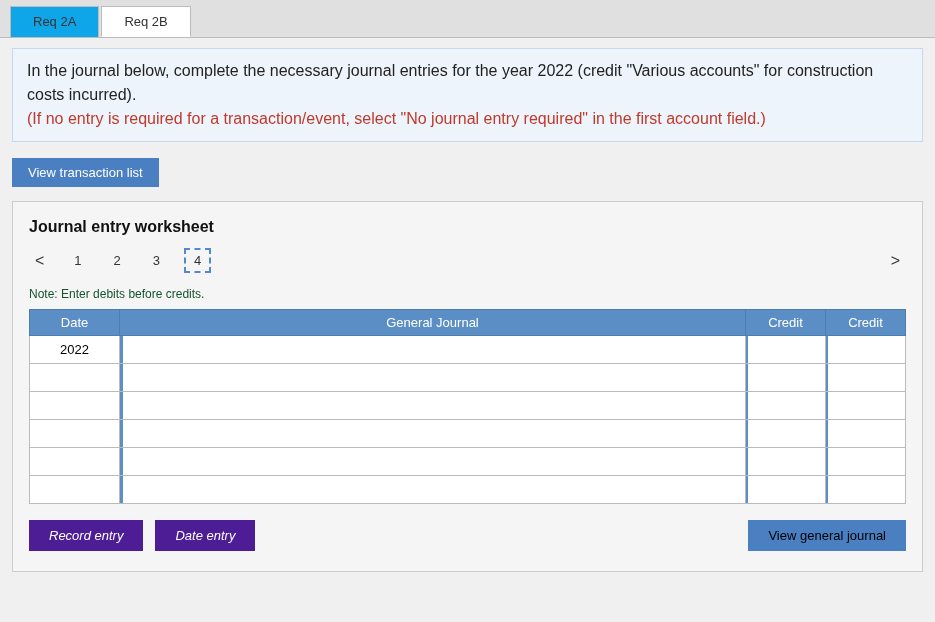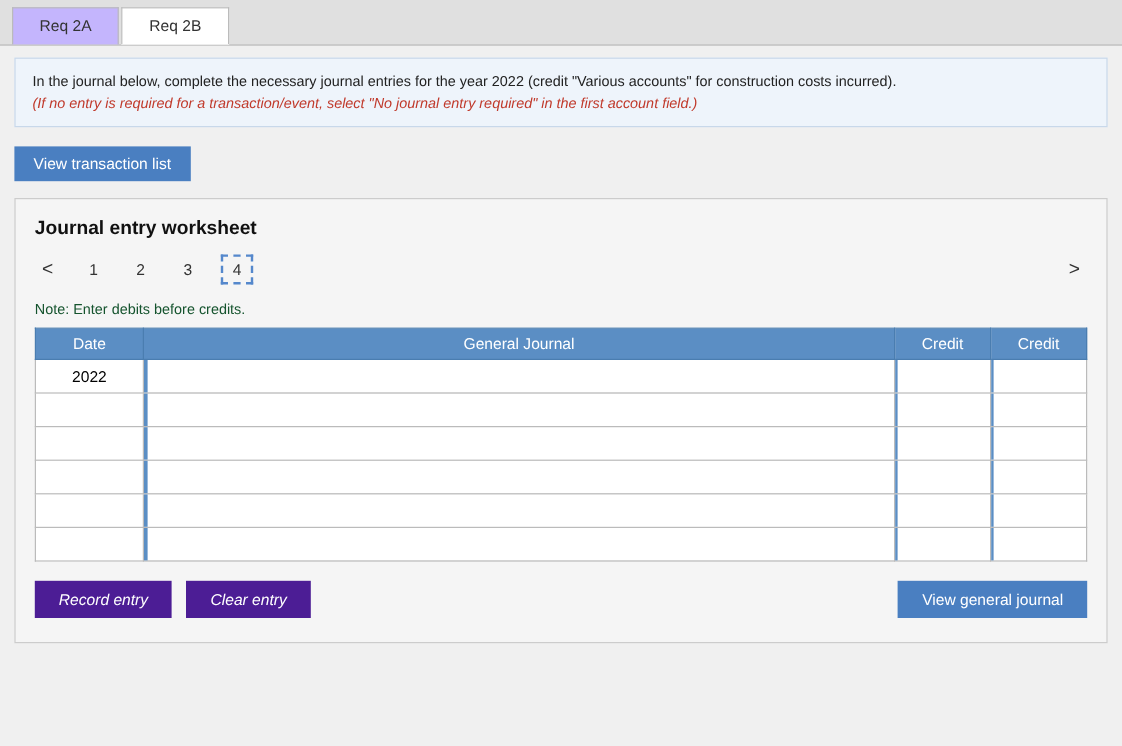--- a/index.html
+++ b/index.html
@@ -17,49 +17,48 @@
       background: #e0e0e0;
       border-bottom: 1px solid #bbb;
       padding-top: 6px;
       padding-left: 10px;
       gap: 0;
     }
     .tab {
       padding: 7px 22px;
       border: 1px solid #bbb;
       border-bottom: none;
-      background: #c4b5fd;
+      background: #0ea5e9;
       cursor: pointer;
       font-size: 13px;
       color: #333;
       margin-right: 2px;
     }
     .tab.active {
       background: #ffffff;
       font-weight: normal;
       border-bottom: 1px solid #fff;
       position: relative;
       z-index: 1;
     }
 
     
     .info-box {
       background: #eef4fb;
       border: 1px solid #c8d8ea;
       margin: 10px 12px;
       padding: 10px 14px;
-      font-size: 12px;
+      font-size: 16px;
       line-height: 1.5;
     }
     .info-box .main-text {
       color: #222;
     }
     .info-box .sub-text {
       color: #c0392b;
-      font-style: italic;
     }
 
     
     .view-transaction-btn {
       margin: 6px 12px 14px 12px;
       background: #4a7fc1;
       color: white;
       border: none;
       padding: 7px 16px;
       font-size: 13px;
@@ -197,21 +196,21 @@
       color: white;
       border: none;
       padding: 8px 20px;
       font-size: 13px;
       cursor: pointer;
       margin-right: 12px;
       font-style: italic;
     }
     .btn-view-journal {
       background: #4a7fc1;
-      color: #ffffff;
+      color: #000000;
       border: none;
       padding: 8px 20px;
       font-size: 13px;
       cursor: pointer;
       margin-left: auto;
     }
   </style>
 </head>
 <body>
 
@@ -293,20 +292,20 @@
         <td class="date-cell"></td>
         <td class="journal-cell has-indicator"><input type="text" style=""></td>
         <td class="debit-cell"><input type="text" style=""></td>
         <td class="credit-cell"><input type="text" style=""></td>
       </tr>
     </tbody>
   </table>
 
   <div class="bottom-buttons">
     <button class="btn-action">Record entry</button>
-    <button class="btn-action">Clear entry</button>
+    <button class="btn-action">Date entry</button>
     <button class="btn-view-journal">View general journal</button>
   </div>
 
 </div>
 
 
 
 
 </body></html>

